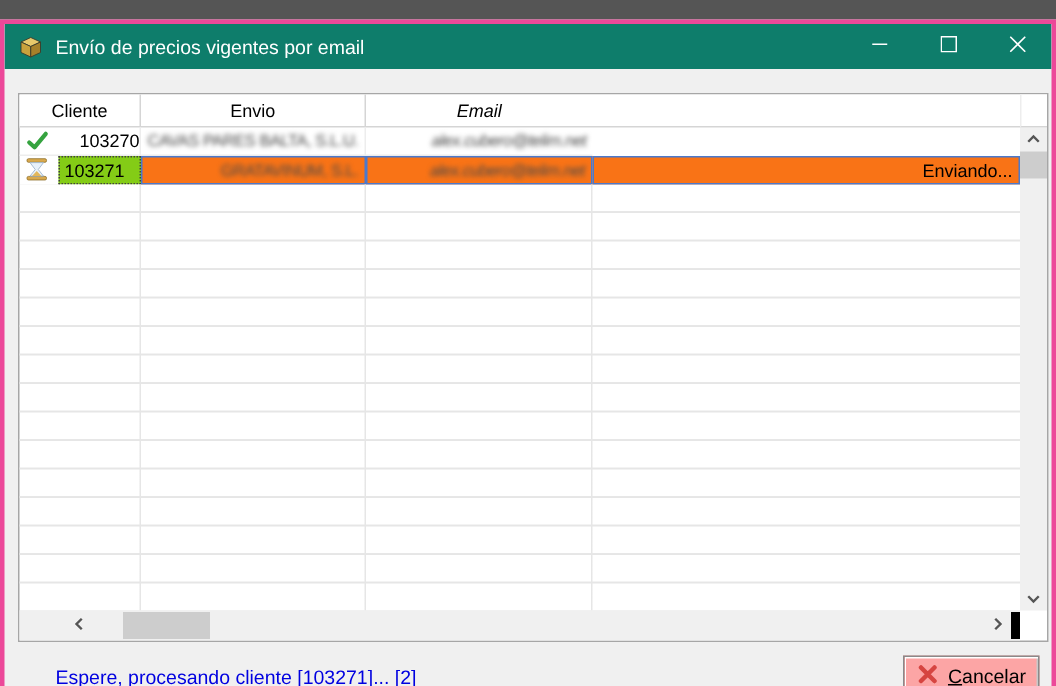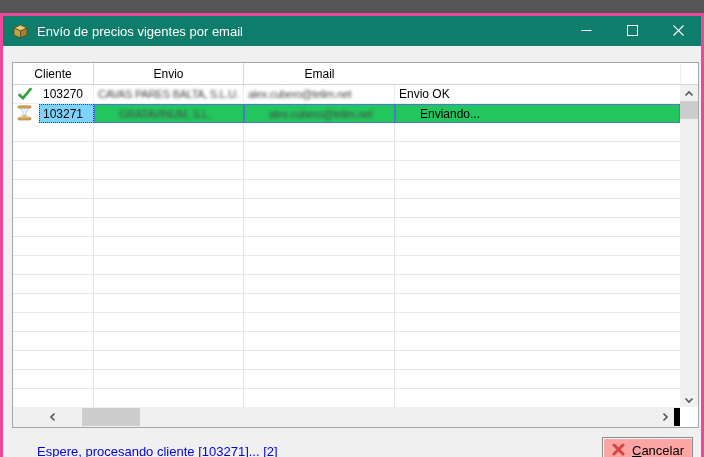--- a/index.html
+++ b/index.html
@@ -19,33 +19,33 @@
   
   .grid{position:absolute;left:9px;top:46px;width:687px;height:366px;
     background:#fff;border:1px solid #A6A6A6;}
   .header-row{position:absolute;left:0;top:0;right:18px;height:22px;display:flex;
     background:#fff;border-bottom:1px solid #D5D5D5;}
   .hcell{border-right:1px solid #D5D5D5;display:flex;align-items:center;justify-content:center;
     font-size:12px;height:100%;}
   .hcell:last-child{border-right:none;}
   .c0{width:81px;flex:none;}
   .c1{width:150px;flex:none;}
-  .c2{width:151px;flex:none;}
+  .c2{width:151px;flex:none;font-style:italic;}
   .c3{flex:1;}
   .row{position:absolute;left:0;right:18px;height:19px;display:flex;font-size:12px;}
   .row-1{top:22px;}
   .row-2{top:41px;}
-  .cell{height:19px;display:flex;align-items:center;padding:0 4px;overflow:hidden;white-space:nowrap;}
+  .cell{height:19px;display:flex;align-items:center;padding:0 4px;overflow:hidden;white-space:nowrap;justify-content:flex-end;}
   .row-1 .cell{border-right:1px solid #EDEDED;border-bottom:1px solid #EDEDED;}
   .row-1 .cell:last-child{border-right:none;}
   .cliente-cell{position:relative;padding:0;}
   .status-ico{position:absolute;left:4px;top:1px;}
   .cliente-num{margin-left:30px;}
-  .sel{background:#22c55e;border:1px solid #4B79CC;padding-left:24px;}
-  .focus-box{position:absolute;left:26px;top:0;bottom:0;right:0;background:#7dd3fc;
+  .sel{background:#f97316;border:1px solid #4B79CC;padding-left:24px;}
+  .focus-box{position:absolute;left:26px;top:0;bottom:0;right:0;background:#84cc16;
     border:1px dotted #404040;display:flex;align-items:center;padding-left:3px;}
   .redacted{filter:blur(1.6px);color:#4a4a4a;font-size:11px;letter-spacing:-0.3px;}
   
   .empty-area{position:absolute;left:0;top:60px;right:18px;bottom:20px;
     background-image:
       linear-gradient(#E6E6E6,#E6E6E6),
       linear-gradient(#E6E6E6,#E6E6E6),
       linear-gradient(#E6E6E6,#E6E6E6),
       repeating-linear-gradient(to bottom,transparent 0 18px,#E6E6E6 18px 19px);
     background-repeat:no-repeat,no-repeat,no-repeat,repeat;
@@ -125,21 +125,20 @@
           </svg>
         </span>
         <span class="cliente-num">103270</span>
       </div>
       <div class="cell c1">
         <span class="redacted">CAVAS PARES BALTA, S.L.U.</span>
       </div>
       <div class="cell c2">
         <span class="redacted">alex.cubero@telim.net</span>
       </div>
-      <div class="cell c3">Envio OK</div>
     </div>
 
     <div class="row row-2">
       <div class="cell c0 cliente-cell">
         <span class="status-ico">
           <svg width="15" height="16" viewBox="0 0 15 16">
             <rect x="1" y="0.8" width="13" height="2.4" rx="1" fill="#D9A94E" stroke="#8A6A20" stroke-width="0.5"></rect>
             <rect x="1" y="12.6" width="13" height="2.4" rx="1" fill="#D9A94E" stroke="#8A6A20" stroke-width="0.5"></rect>
             <path d="M3 3.4 h9 l-3.5 4.6 L12 12.4 H3 l3.5-4.4 Z" fill="#E8F1FA" stroke="#9FB6CC" stroke-width="0.6"></path>
             <path d="M7.5 9 L10.6 12.4 H4.4 Z" fill="#E2B75C"></path>

